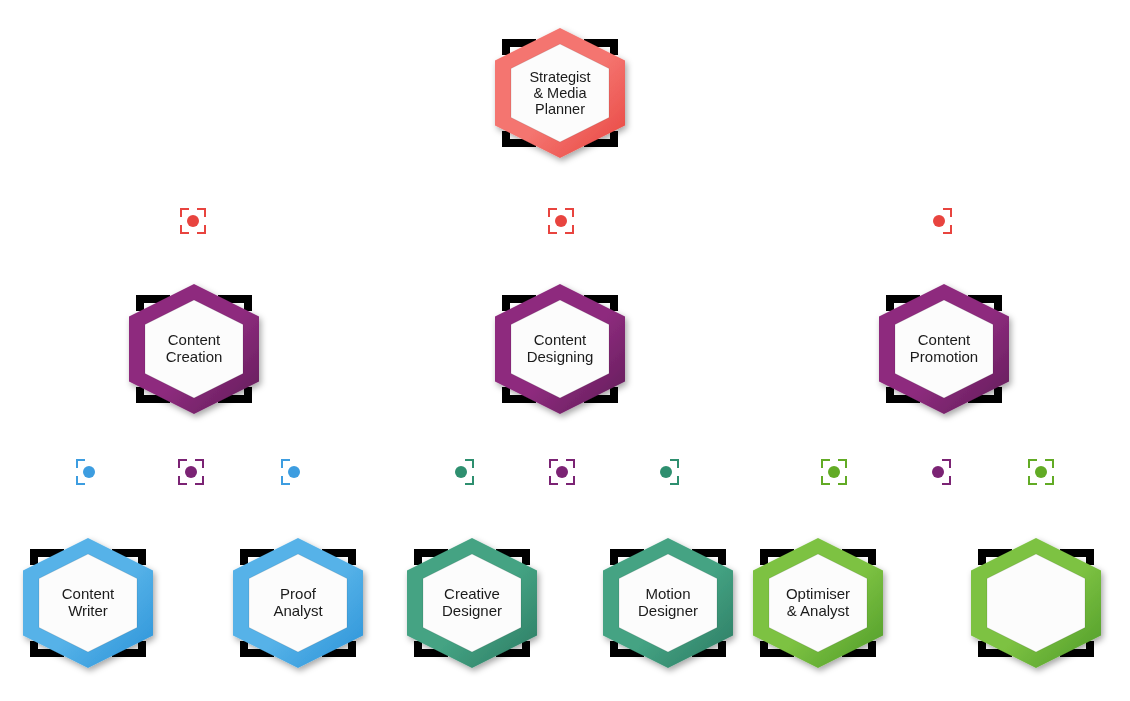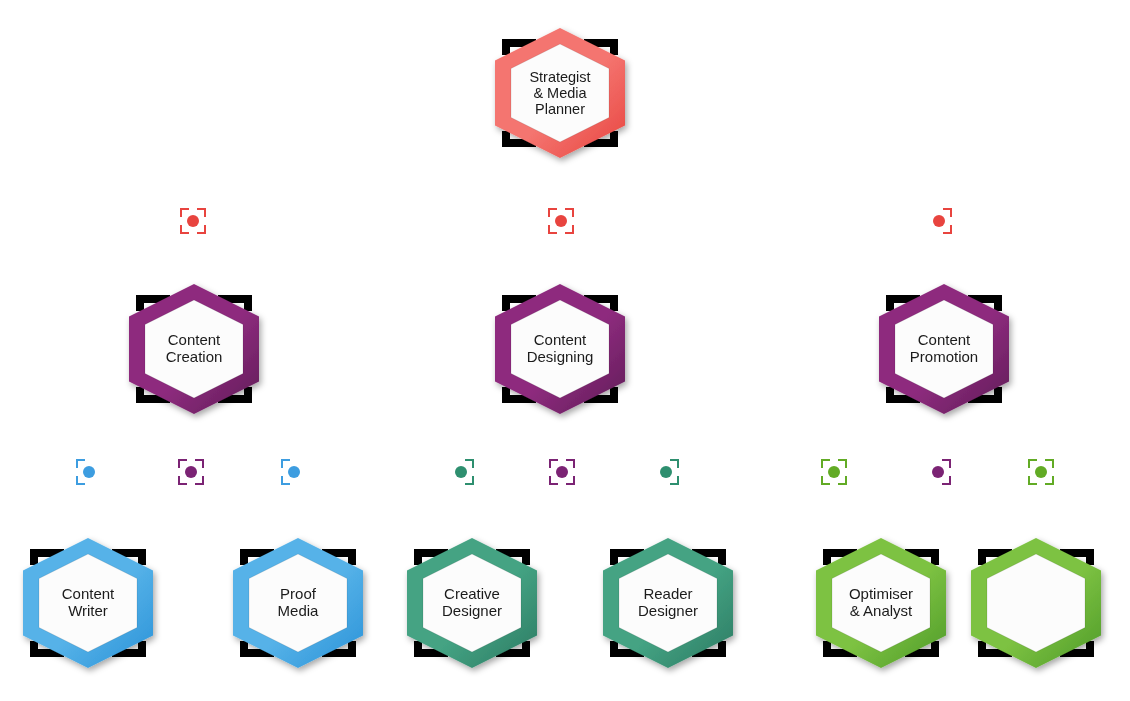--- a/index.html
+++ b/index.html
@@ -247,21 +247,21 @@
             </linearGradient>
             <filter id="fg5" x="-30%" y="-30%" width="180%" height="180%">
               <feDropShadow dx="2" dy="3" stdDeviation="3" flood-color="#000000" flood-opacity="0.35"></feDropShadow>
             </filter>
           </defs>
           <polygon points="76.00,11.00 141.00,43.50 141.00,108.50 76.00,141.00 11.00,108.50 11.00,43.50" fill="url(#g5)" filter="url(#fg5)"></polygon>
           <polygon points="76.00,27.00 125.00,51.50 125.00,100.50 76.00,125.00 27.00,100.50 27.00,51.50" fill="#fcfcfc" stroke="rgba(0,0,0,0.10)" stroke-width="1"></polygon>
         </svg>
       </div>
       <div class="node-label">Proof
-Media</div>
+Analyst</div>
     </div>
     <div class="node" style="left: 396px; top: 527px;">
       <div class="corner tl"></div>
       <div class="corner tl2"></div>
       <div class="corner tr"></div>
       <div class="corner tr2"></div>
       <div class="corner bl"></div>
       <div class="corner bl2"></div>
       <div class="corner br"></div>
       <div class="corner br2"></div>
@@ -302,24 +302,24 @@
               <stop offset="1" stop-color="#2c7a62"></stop>
             </linearGradient>
             <filter id="fg7" x="-30%" y="-30%" width="180%" height="180%">
               <feDropShadow dx="2" dy="3" stdDeviation="3" flood-color="#000000" flood-opacity="0.35"></feDropShadow>
             </filter>
           </defs>
           <polygon points="76.00,11.00 141.00,43.50 141.00,108.50 76.00,141.00 11.00,108.50 11.00,43.50" fill="url(#g7)" filter="url(#fg7)"></polygon>
           <polygon points="76.00,27.00 125.00,51.50 125.00,100.50 76.00,125.00 27.00,100.50 27.00,51.50" fill="#fcfcfc" stroke="rgba(0,0,0,0.10)" stroke-width="1"></polygon>
         </svg>
       </div>
-      <div class="node-label">Reader
+      <div class="node-label">Motion
 Designer</div>
     </div>
-    <div class="node" style="left: 805px; top: 527px;">
+    <div class="node" style="left: 742px; top: 527px;">
       <div class="corner tl"></div>
       <div class="corner tl2"></div>
       <div class="corner tr"></div>
       <div class="corner tr2"></div>
       <div class="corner bl"></div>
       <div class="corner bl2"></div>
       <div class="corner br"></div>
       <div class="corner br2"></div>
       <div class="hexwrap">
         <svg viewBox="0 0 152 152">

